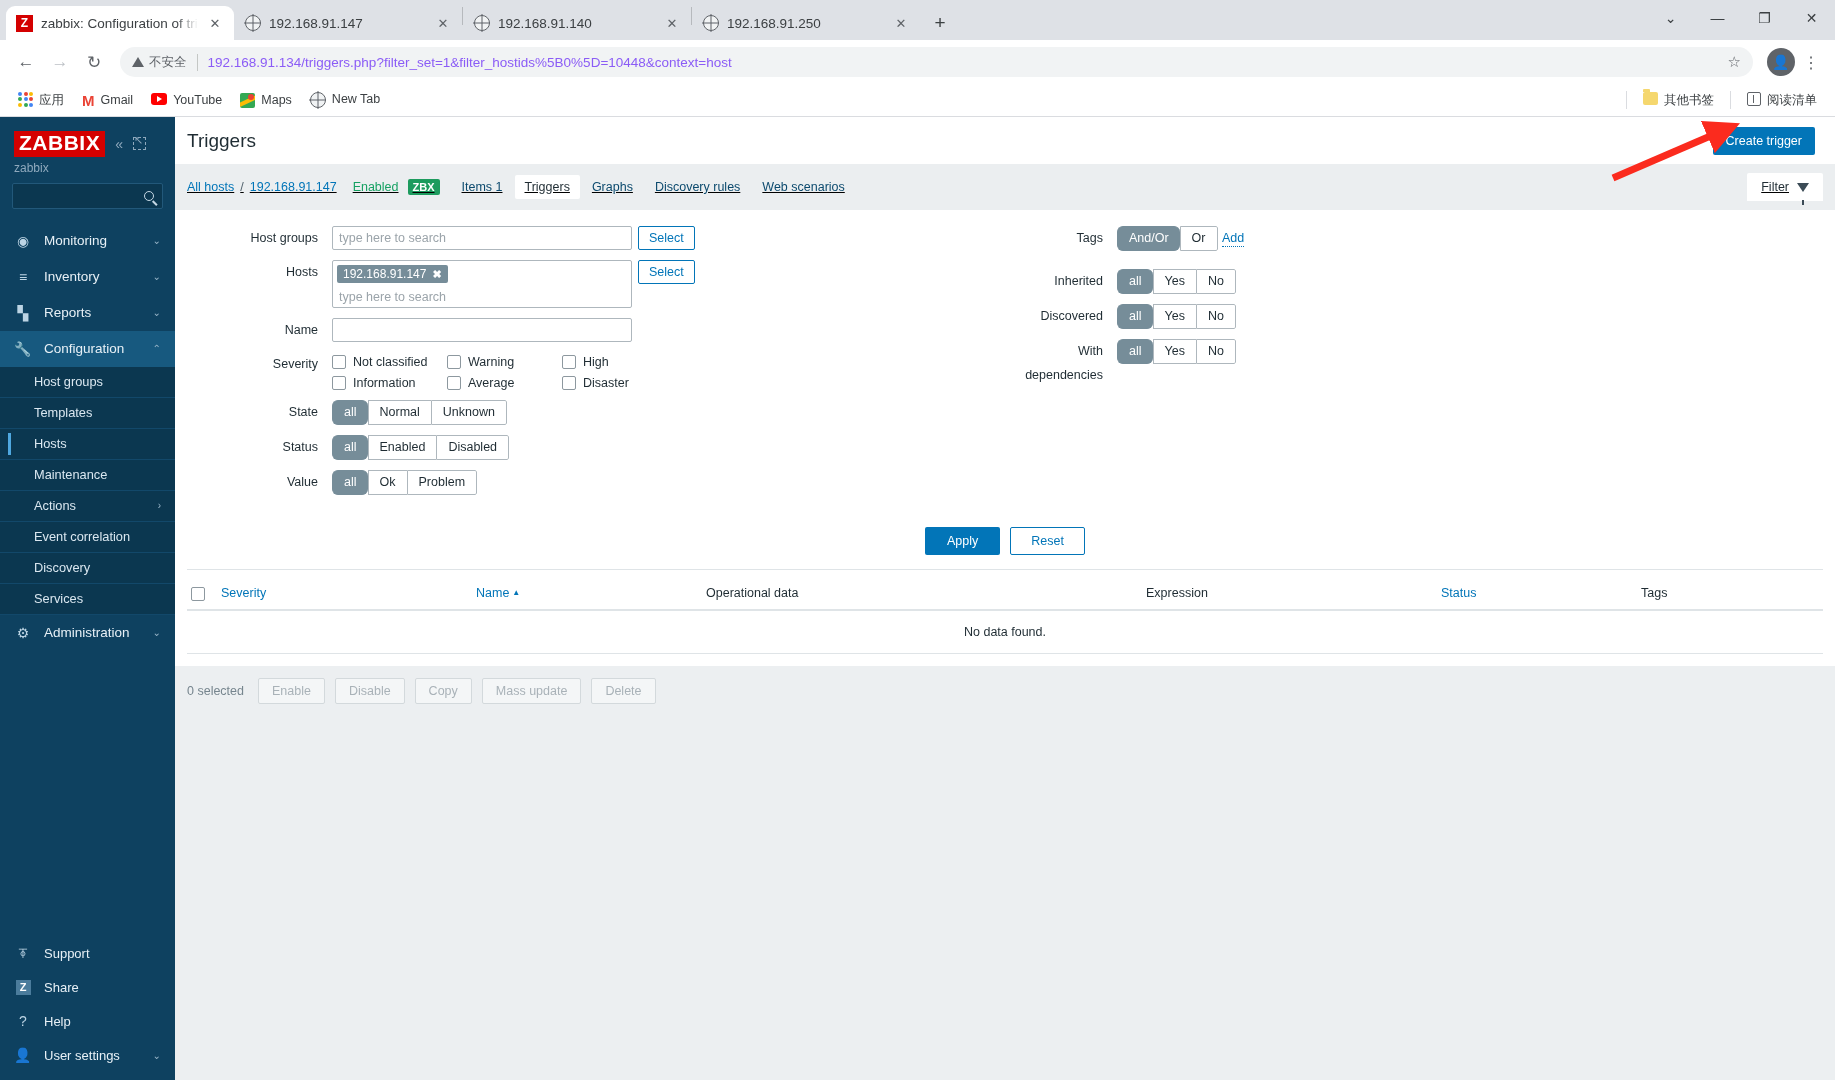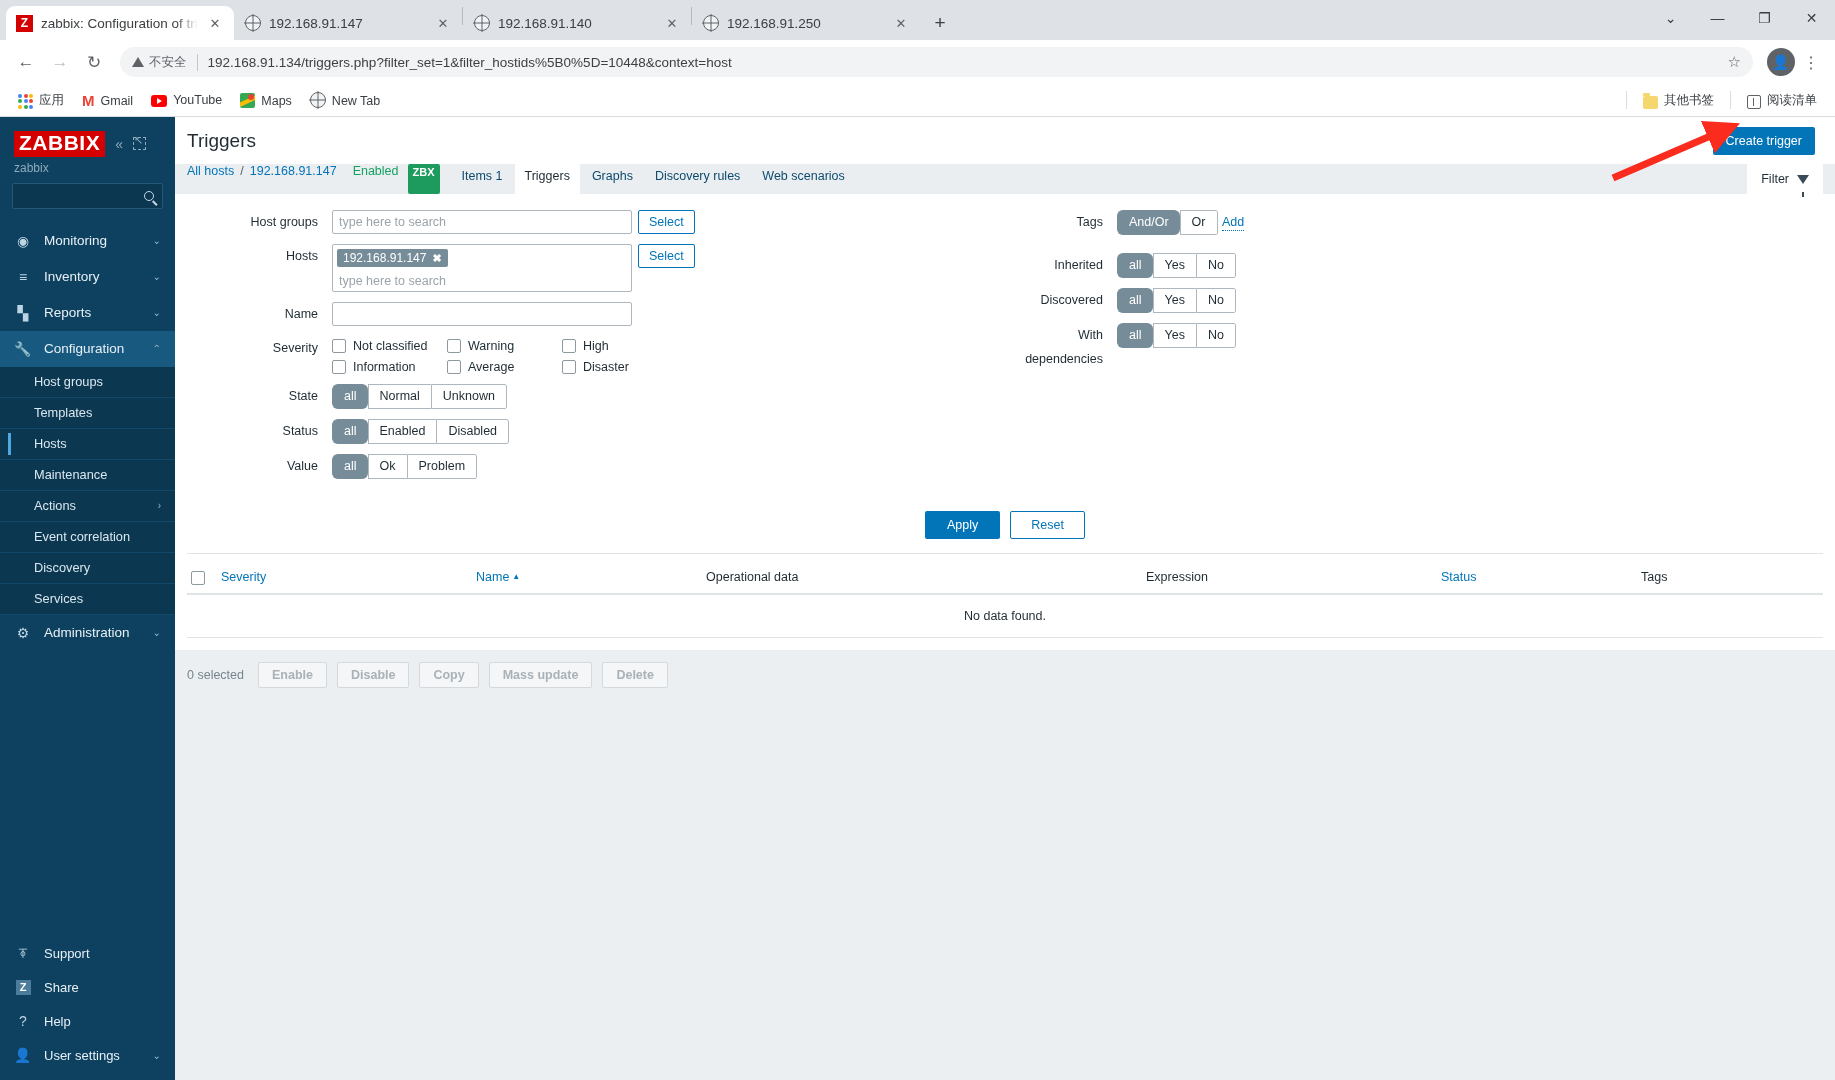--- a/index.html
+++ b/index.html
@@ -95,39 +95,39 @@
     display: flex; align-items: center; gap: 5px;
     color: #5f6368; font-size: 12.5px; flex: 0 0 auto;
   }
   .warn-tri {
     width: 0; height: 0; border-left: 6px solid transparent;
     border-right: 6px solid transparent; border-bottom: 10px solid #5f6368;
     position: relative;
   }
   .omni-div { width: 1px; height: 17px; background: #c4c7c5; margin: 0 4px; }
   .omni-url {
-    flex: 1; font-size: 13.5px; color: #404040; white-space: nowrap;
+    flex: 1; font-size: 13.5px; color: #8b5cf6; white-space: nowrap;
     overflow: hidden; text-overflow: ellipsis;
   }
   .omni-star { color: #5f6368; font-size: 15px; }
   .avatar-btn {
     width: 28px; height: 28px; border-radius: 50%; background: #5f6368;
     display: flex; align-items: center; justify-content: center;
     color: #fff; font-size: 14px; margin-left: 4px;
   }
   .kebab { width: 28px; color: #5f6368; font-size: 16px; text-align: center; }
 
   
   .bookmarks {
     height: 33px; background: #ffffff; display: flex; align-items: center;
     padding: 0 10px; gap: 2px; border-bottom: 1px solid #dadce0;
     font-size: 12.5px; color: #3c4043;
   }
   .bm {
-    display: flex; align-items: flex-end; gap: 6px;
+    display: flex; align-items: flex-start; gap: 6px;
     padding: 4px 8px; border-radius: 4px; white-space: nowrap;
   }
   .apps-grid {
     width: 15px; height: 15px; display: grid;
     grid-template-columns: repeat(3, 1fr); grid-template-rows: repeat(3, 1fr);
     gap: 1.5px;
   }
   .apps-grid i { display:block; border-radius: 50%; }
   .gm-m { color: #ea4335; font-weight: bold; font-size: 15px; line-height: 1; }
   .yt-ico {
@@ -257,22 +257,22 @@
     padding: 0 20px 0 12px; background: #ffffff; flex: 0 0 47px;
   }
   .page-title { font-size: 19px; color: #1f2c33; font-weight: normal; }
   .head-right { margin-left: auto; }
   .btn-primary {
     background: #0275b8; color: #fff; border: none; font-size: 12.5px;
     padding: 7px 13px; border-radius: 2px; font-family: "Liberation Sans", sans-serif;
     cursor: pointer;
   }
   .breadcrumb-bar {
-    background: #ebeef0; height: 30px; display: flex; 
-    padding: 0 12px; font-size: 12.5px; gap: 0px; position: relative;
+    background: #ebeef0; height: 46px; display: flex; align-items: center;
+    padding: 0 12px; font-size: 12.5px; gap: 0px; position: relative; text-decoration: underline;
   }
   .bc-link { color: #0275b8; margin-right: 6px; }
   .bc-sep { color: #54646f; margin: 0 6px 0 0; }
   .bc-enabled { color: #16a163; margin: 0 9px 0 10px; }
   .zbx-badge {
     background: #1d9b5e; color: #fff; font-size: 11px; font-weight: bold;
     padding: 2px 5px; border-radius: 2px; margin-right: 12px;
   }
   .bc-tab {
     color: #0c4a6e; padding: 5px 10px; margin-right: 2px; border-radius: 2px;
@@ -399,21 +399,20 @@
   }
   .footer-actions {
     background: #eceff1; padding: 12px 12px; display: flex;
     align-items: center; gap: 10px; margin-top: 12px;
   }
   .sel-count { font-size: 12.5px; color: #76858e; margin-right: 4px; }
   .btn-dis {
     background: #f4f6f7; color: #a9b2b8; border: 1px solid #d3d9dc;
     font-size: 12.5px; padding: 5px 13px; border-radius: 2px;
     font-family: "Liberation Sans", sans-serif;
-    font-weight: bold;
   }
   .page-bg { flex: 1; background: #eceff1; }
   .zfooter {
     background: #eceff1; text-align: center; font-size: 12px;
     color: #76858e; padding: 14px 0 18px 0;
   }
 
   .arrow-overlay {
     position: absolute; left: 0; top: 0; width: 1835px; height: 1080px;
     pointer-events: none; z-index: 50;

